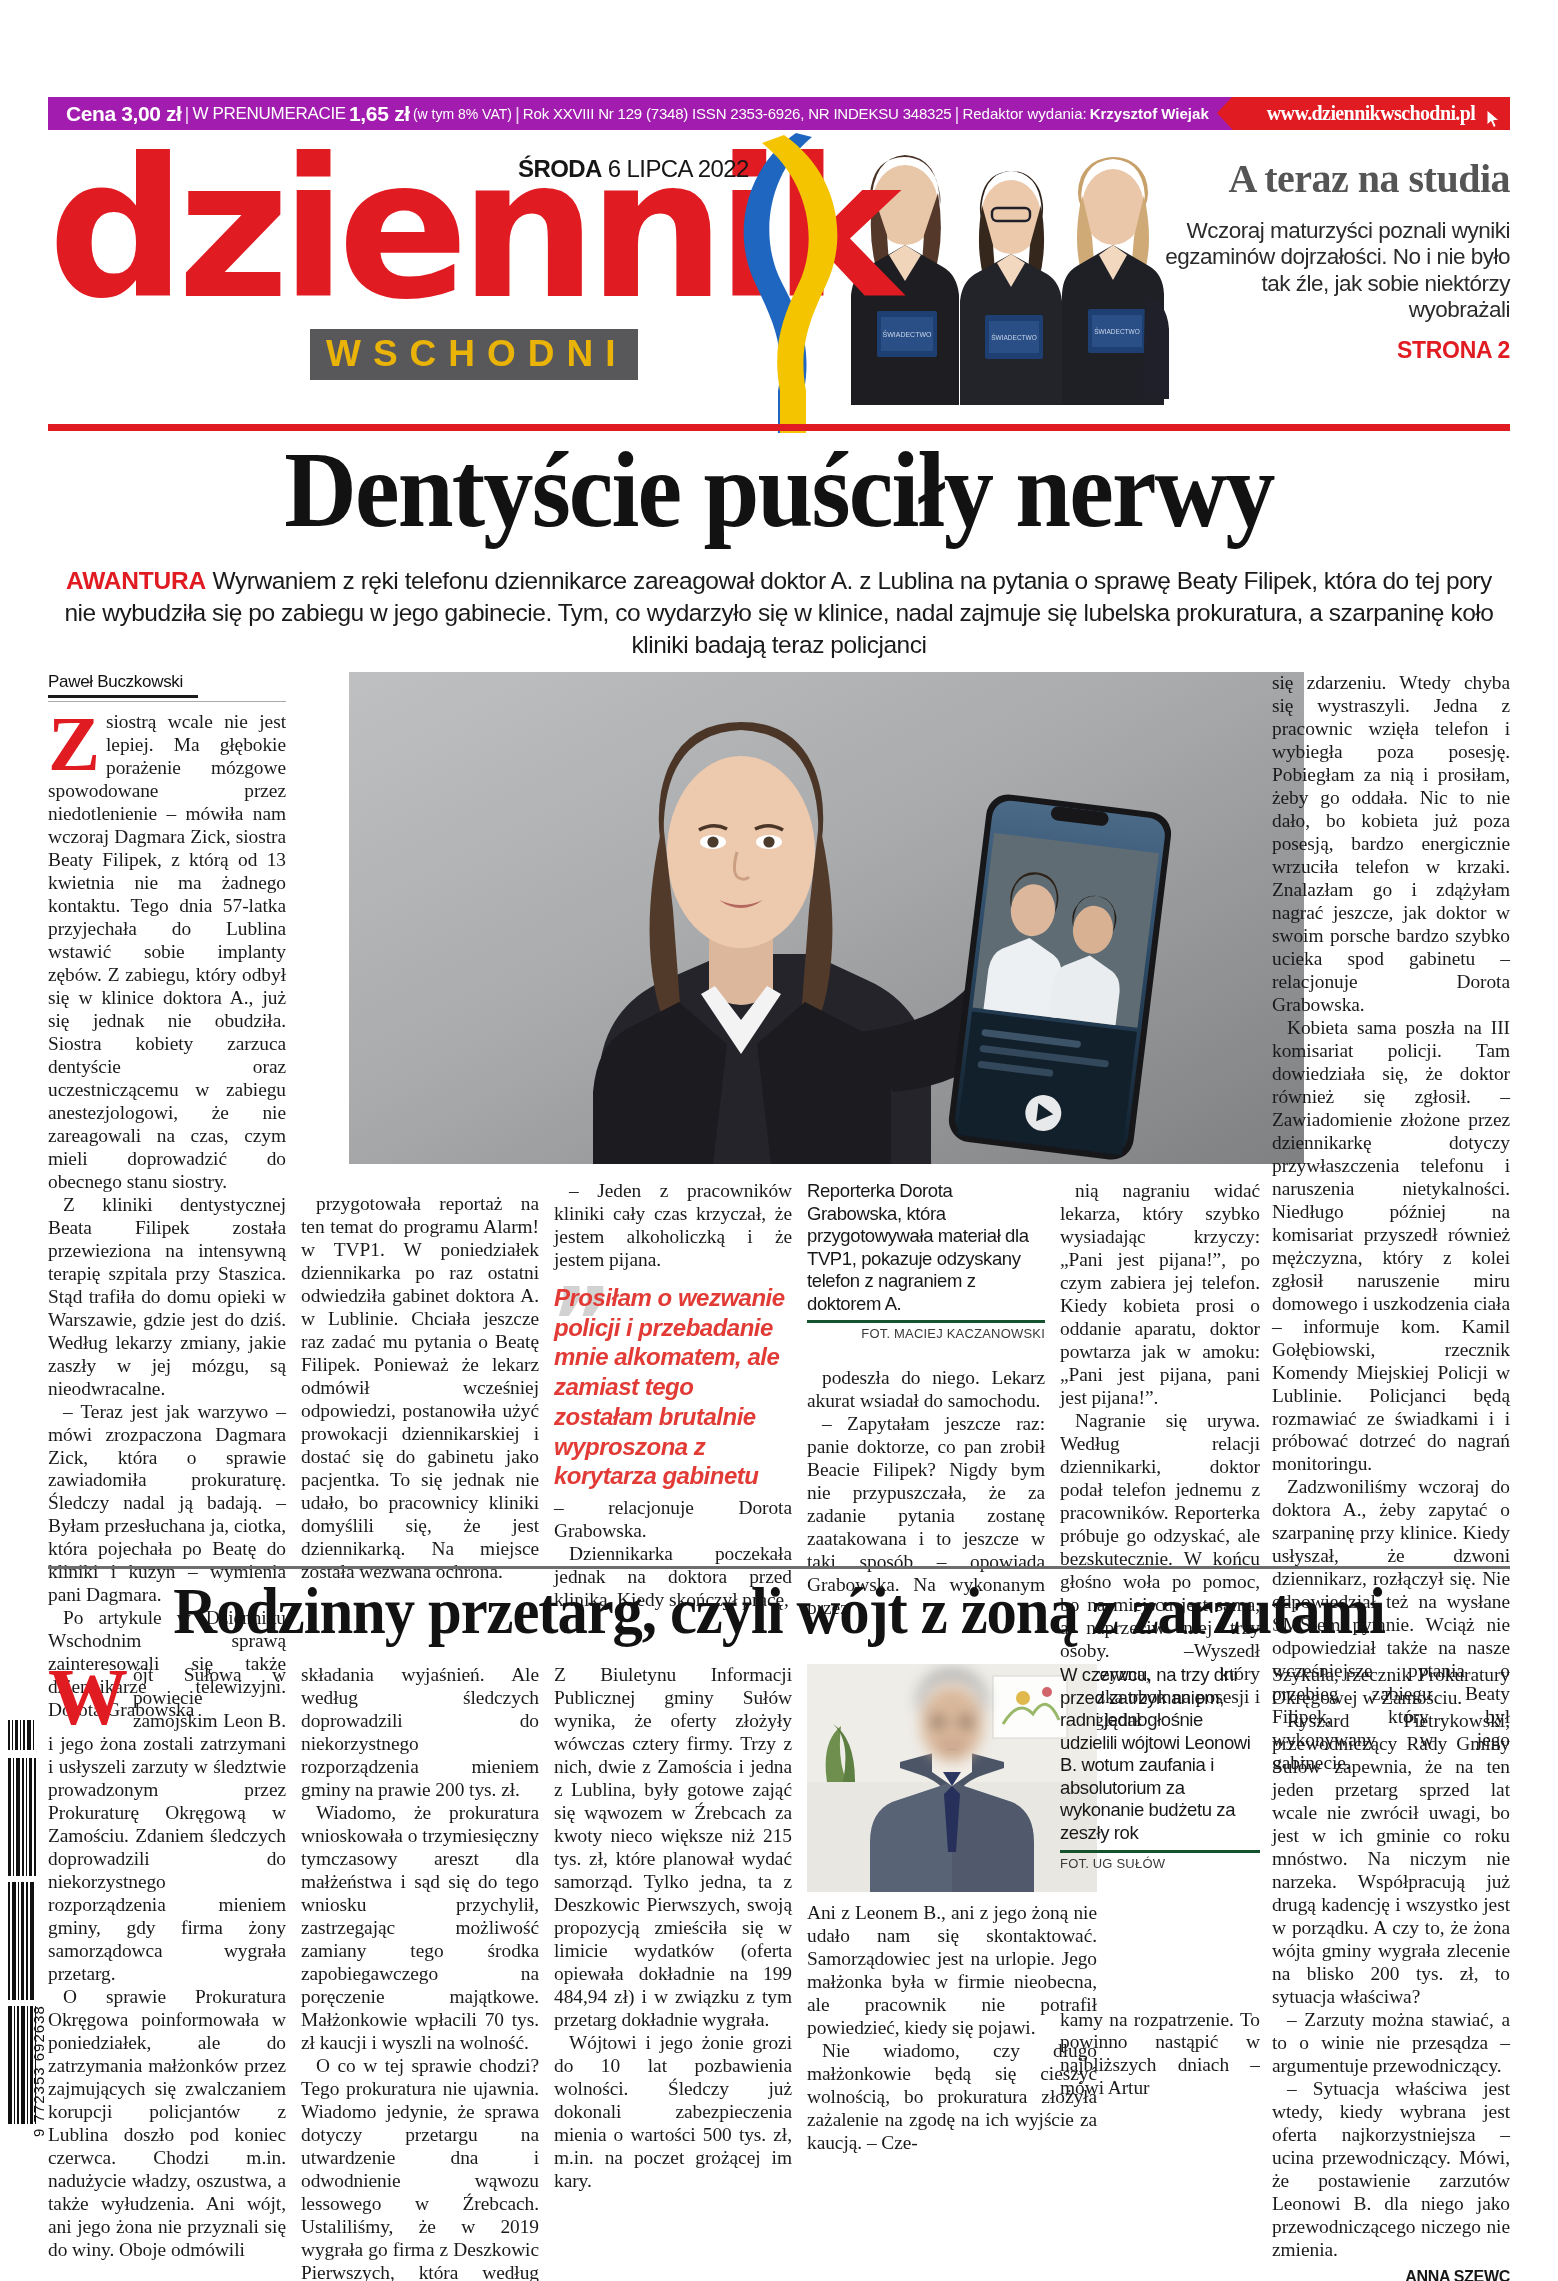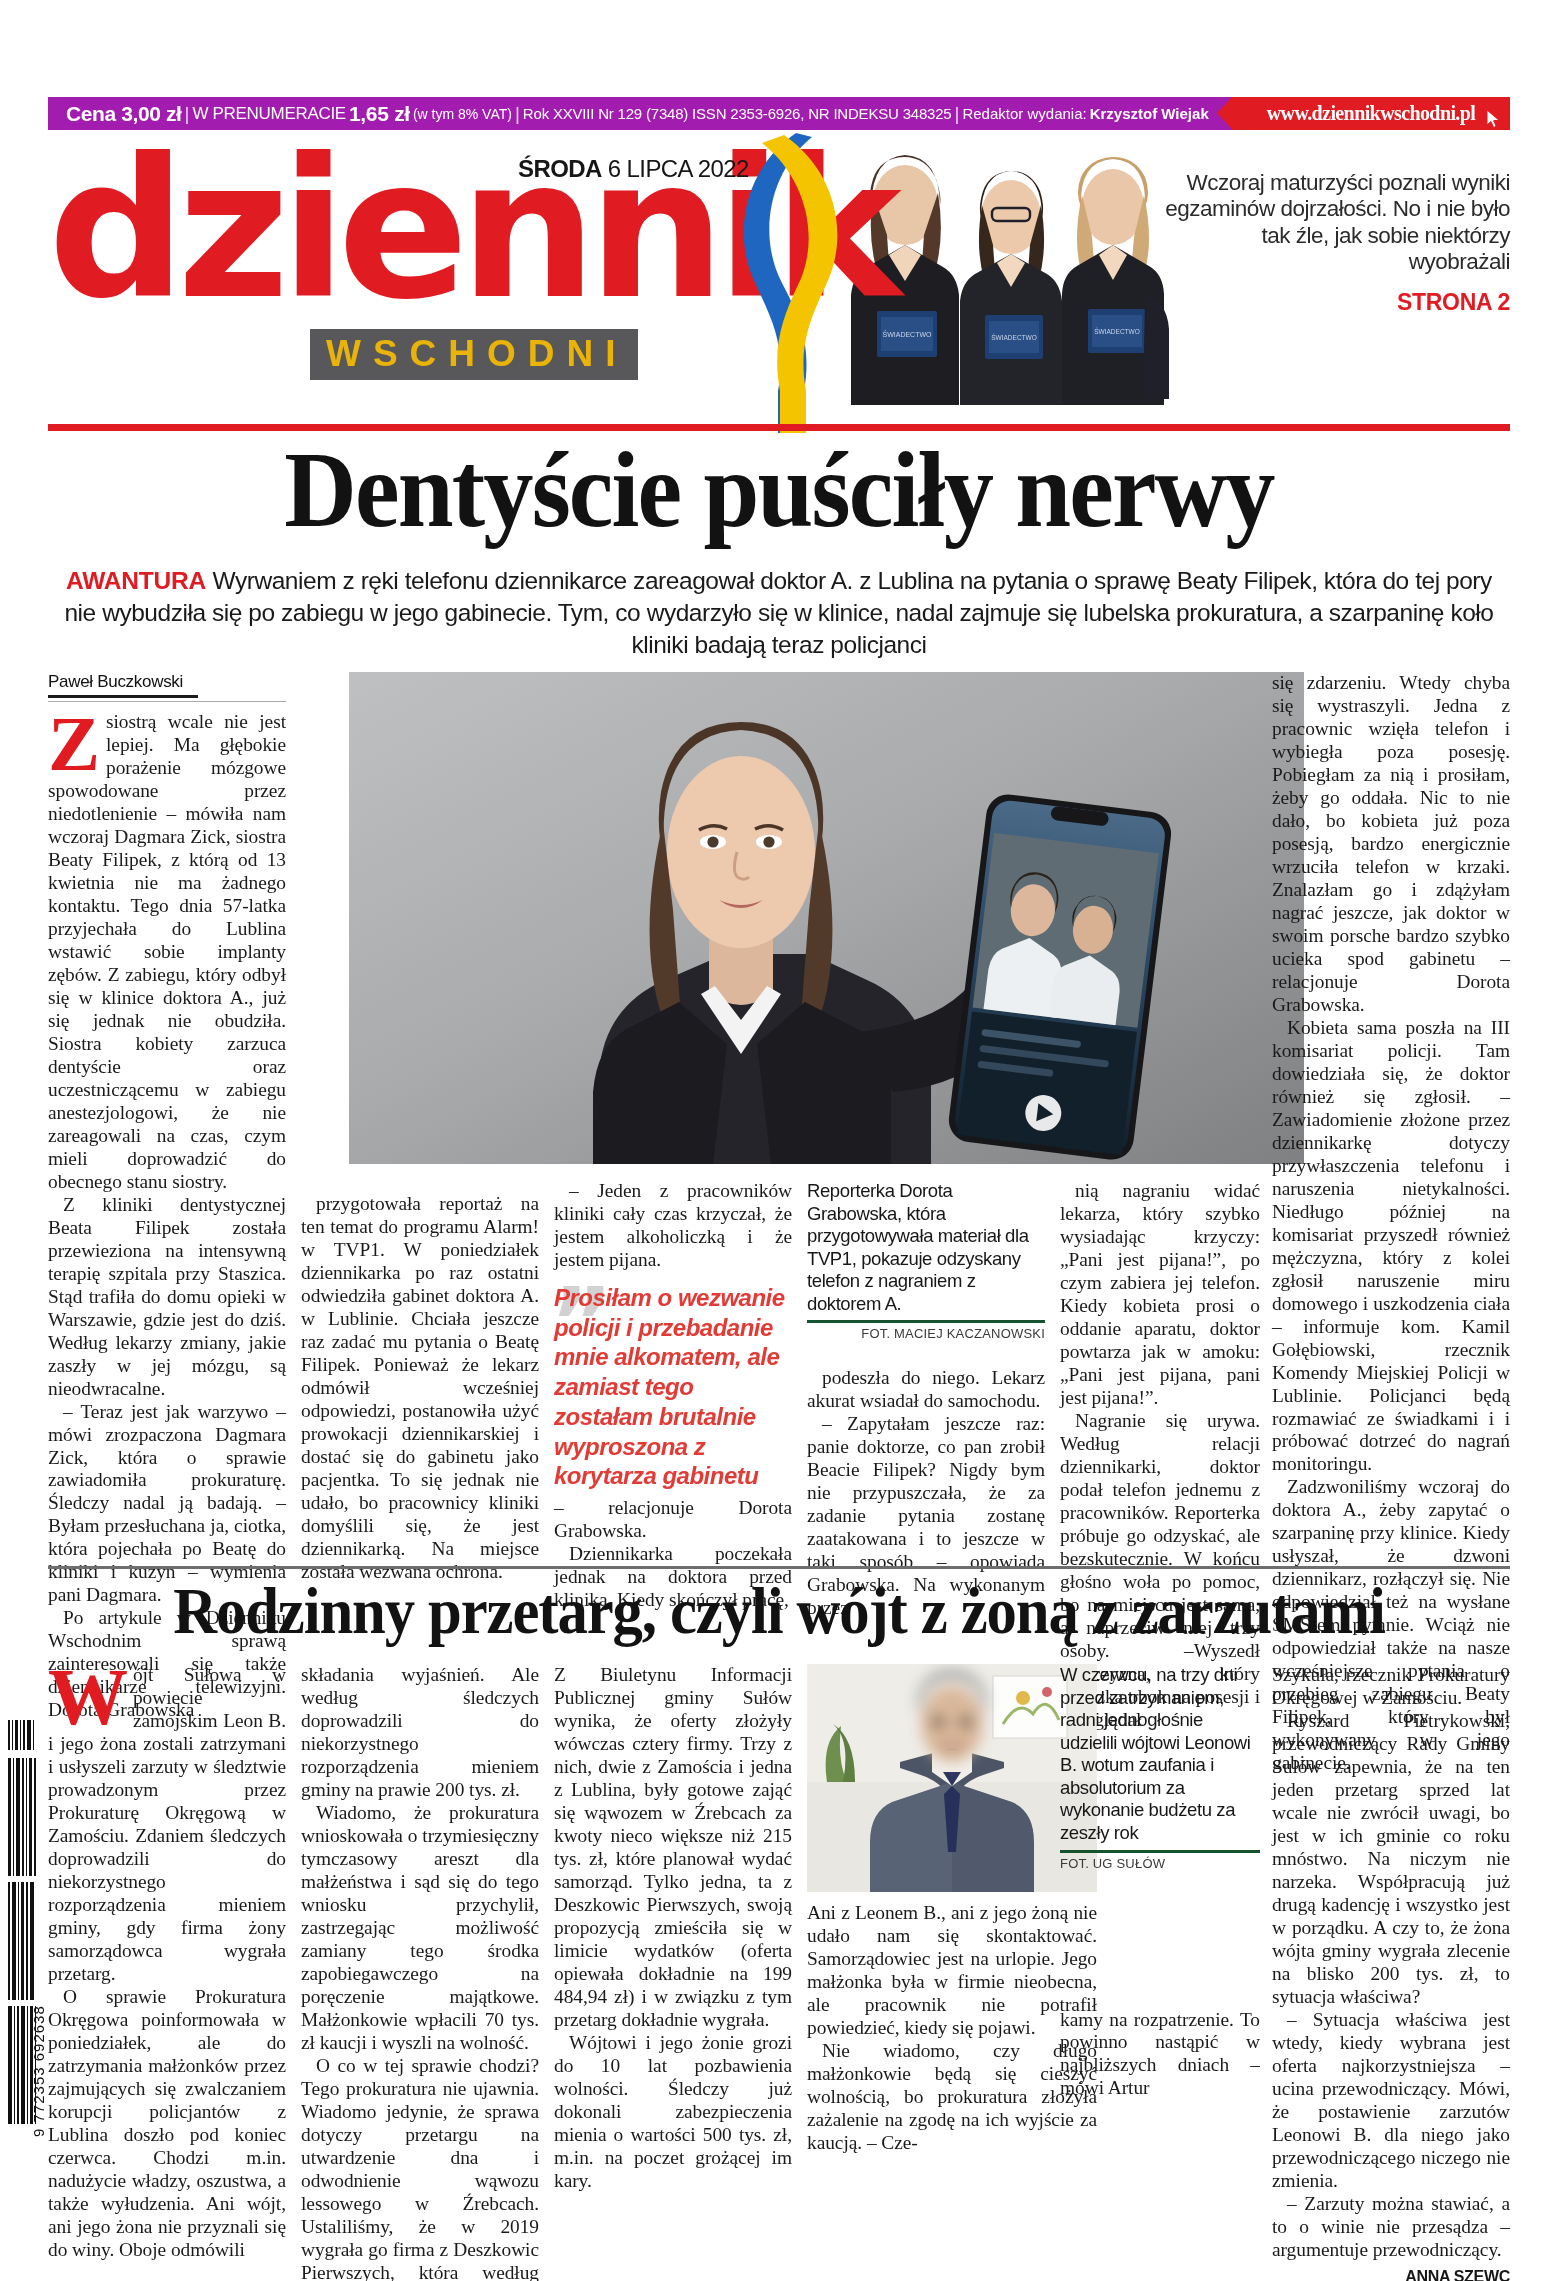--- a/index.html
+++ b/index.html
@@ -291,20 +291,21 @@
 
     <div class="ribbon">
       <svg width="130" height="300" viewBox="0 0 130 300">
         <path d="M74,4 C30,40 20,104 44,150 C62,184 74,214 66,258 L66,300 L40,300 L40,258 C48,214 34,186 18,152 C-8,100 8,34 58,0 Z" fill="#1f66c0"></path>
         <path d="M24,10 C70,46 82,108 60,152 C44,186 34,214 42,258 L42,300 L68,300 L68,258 C60,214 72,186 88,152 C112,102 98,38 46,2 Z" fill="#f5c400"></path>
         <path d="M60,96 C74,118 80,140 74,166 L54,166 C60,140 54,118 44,98 Z" fill="#e11b22" opacity=".0"></path>
       </svg>
     </div>
 
     <div class="promo">
+      <div class="promo-title">A teraz na studia</div>
       <div class="promo-text">Wczoraj maturzyści poznali wyniki egzaminów dojrzałości. No i nie było tak źle, jak sobie niektórzy wyobrażali</div>
       <div class="promo-page">STRONA 2</div>
     </div>
   </div>
 
   <div class="rule-red"></div>
 
   <div class="head1">Dentyście puściły nerwy</div>
 
   <div class="lead">
@@ -487,22 +488,22 @@
 
     <div class="col c5" style="width:200px;">
       <div class="cap">W czerwcu, na trzy dni przed zatrzymaniem, radni jednogłośnie udzielili wójtowi Leonowi B. wotum zaufania i absolutorium za wykonanie budżetu za zeszły rok</div>
       <div class="credit" style="text-align:left;">FOT. UG SUŁÓW</div>
       <p class="body noind" style="margin-top:138px;">kamy na rozpatrzenie. To powinno nastąpić w najbliższych dniach – mówi Artur</p>
     </div>
 
     <div class="col c6">
       <p class="body noind">Szykuła, rzecznik Prokuratury Okręgowej w Zamościu.</p>
       <p class="body">Ryszard Pietrykowski, przewodniczący Rady Gminy Sułów zapewnia, że na ten jeden przetarg sprzed lat wcale nie zwrócił uwagi, bo jest w ich gminie co roku mnóstwo. Na niczym nie narzeka. Współpracują już drugą kadencję i wszystko jest w porządku. A czy to, że żona wójta gminy wygrała zlecenie na blisko 200 tys. zł, to sytuacja właściwa?</p>
+      <p class="body">– Zarzuty można stawiać, a to o winie nie przesądza – argumentuje przewodniczący.</p>
       <p class="body">– Sytuacja właściwa jest wtedy, kiedy wybrana jest oferta najkorzystniejsza – ucina przewodniczący. Mówi, że postawienie zarzutów Leonowi B. dla niego jako przewodniczącego niczego nie zmienia.</p>
-      <p class="body">– Zarzuty można stawiać, a to o winie nie przesądza – argumentuje przewodniczący.</p>
       <div class="sig">ANNA SZEWC</div>
     </div>
   </div>
 
   <div class="barcode">
     <svg width="42" height="425" viewBox="0 0 42 425">
       <g fill="#000" transform="rotate(90 21 21) translate(0,-21)">
         <rect x="-392" y="0" width="0" height="0"></rect>
       </g>
       <g fill="#111">

